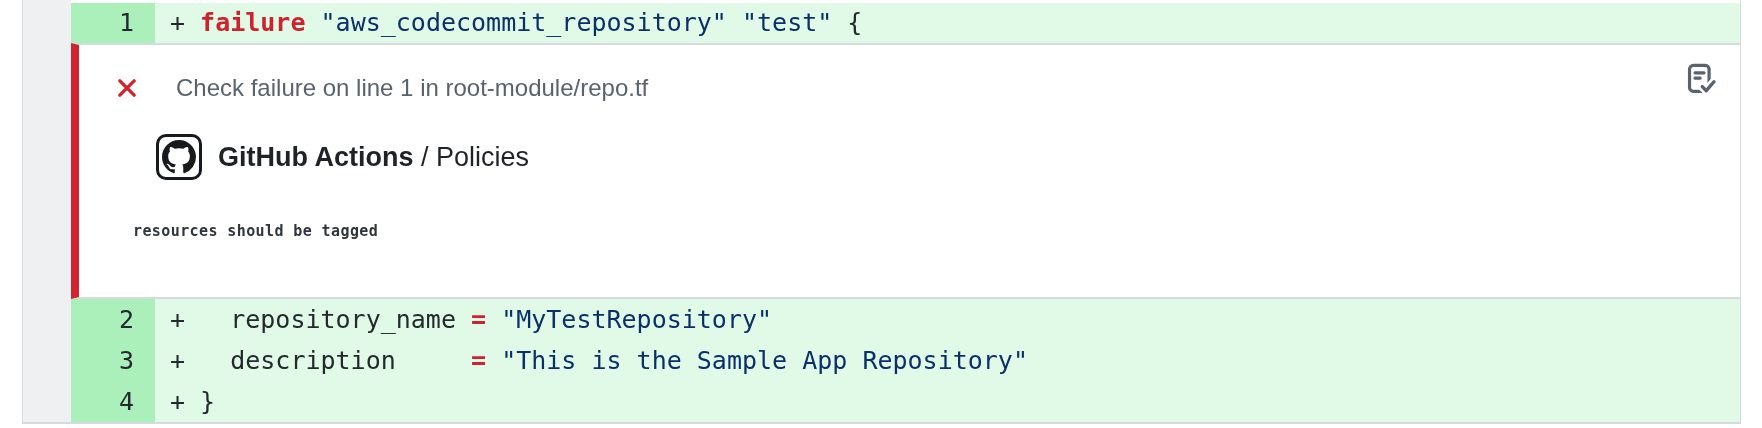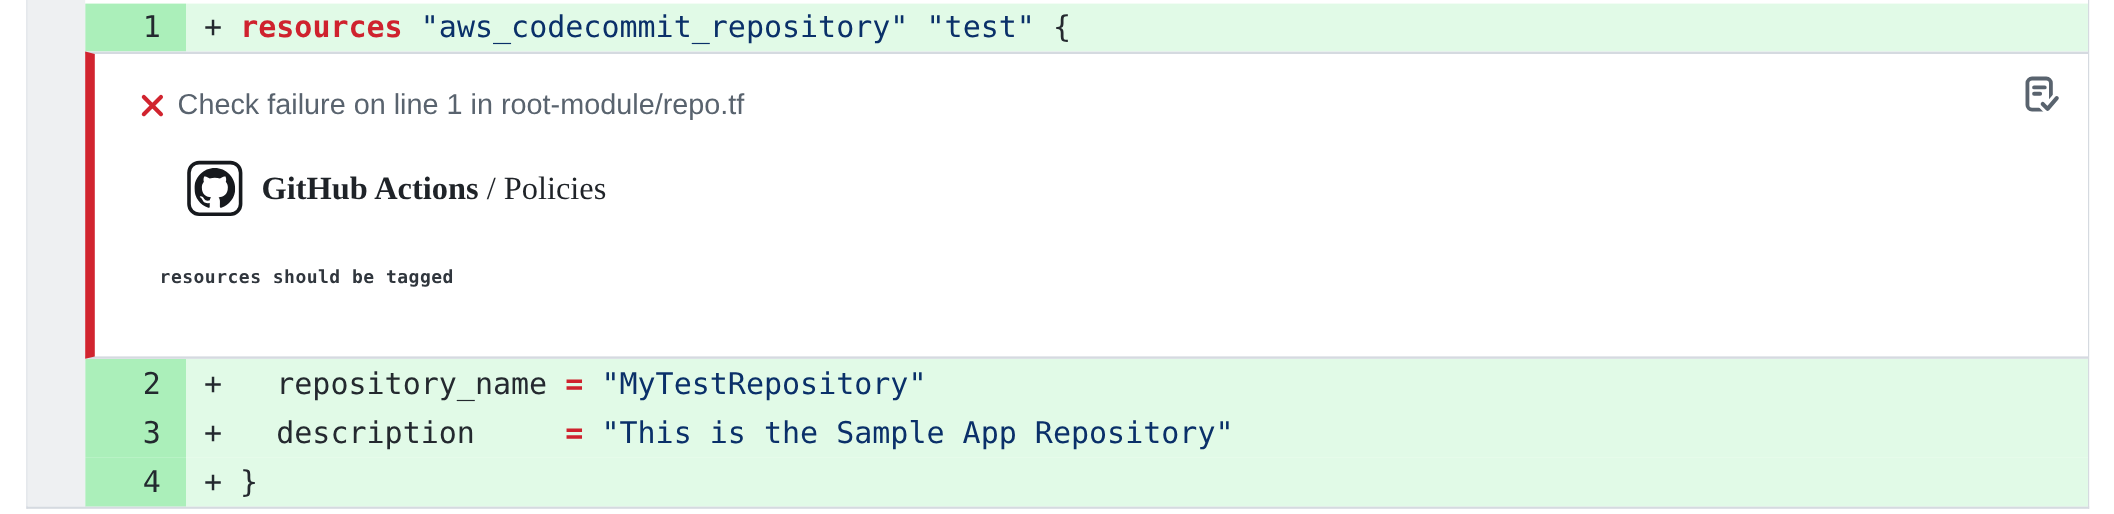--- a/index.html
+++ b/index.html
@@ -56,28 +56,28 @@
   .tok-plain{color:var(--code-text);}
 
   .annotation{
     position:relative;margin-left:48px;height:256px;
     box-sizing:border-box;background:#ffffff;
     border-left:8px solid var(--annotation-severity);
     border-top:2px solid var(--border);
     border-bottom:2px solid var(--border);
   }
   .ann-header{
-    display:flex;align-items:center;gap:8px;
+    display:flex;align-items:center;gap:36px;
     margin:29px 0 0 35px;
   }
   .x-wrap{width:26px;height:26px;display:inline-flex;flex:0 0 26px;}
   .ann-title{font-size:24px;color:var(--muted-text);}
   .ann-source{
     display:flex;align-items:center;gap:16px;
-    margin:32px 0 0 77px;width:max-content;cursor:pointer;font-family:Liberation Serif, serif;
+    margin:32px 0 0 77px;width:max-content;cursor:pointer;
   }
   .logo{
     width:46px;height:46px;box-sizing:border-box;
     border:3px solid #16191d;border-radius:10px;background:#ffffff;
     display:flex;align-items:center;justify-content:center;flex:0 0 46px;
   }
   .ann-source-text{font-size:27px;color:var(--title-text);white-space:pre;}
   .ann-source-text b{font-weight:700;}
   .ann-message{
     margin:42px 0 0 54px;
@@ -93,21 +93,21 @@
 </style>
 </head>
 <body>
 
 <div class="container">
   <div class="old-gutter"></div>
 
   <div class="rows rows-top" id="rows-top">
       <div class="diff-row">
         <div class="num-cell">1</div>
-        <div class="code-cell"><span class="tok-plain">+ </span><span class="tok-keyword">resources</span><span class="tok-plain"> </span><span class="tok-string">"aws_codecommit_repository"</span><span class="tok-plain"> </span><span class="tok-string">"test"</span><span class="tok-plain"> {</span></div>
+        <div class="code-cell"><span class="tok-plain">+ </span><span class="tok-keyword">failure</span><span class="tok-plain"> </span><span class="tok-string">"aws_codecommit_repository"</span><span class="tok-plain"> </span><span class="tok-string">"test"</span><span class="tok-plain"> {</span></div>
       </div>
     </div>
 
   <div class="annotation">
     <button class="checklist-btn" title="">
       <span style="display:inline-flex;">
         <svg width="34" height="34" viewBox="0 0 16 16" fill="none">
           <rect x="2.6" y="1.6" width="9.2" height="12.2" rx="1.8" stroke="#59636e" stroke-width="1.5"></rect>
           <path d="M5.2 5.1h4.2 M5.2 7.6h2.4" stroke="#59636e" stroke-width="1.5" stroke-linecap="round"></path>
           <path d="M8.6 11.6l1.9 1.9 3.6-4.2" stroke="#ffffff" stroke-width="4" stroke-linecap="round" stroke-linejoin="round"></path>

